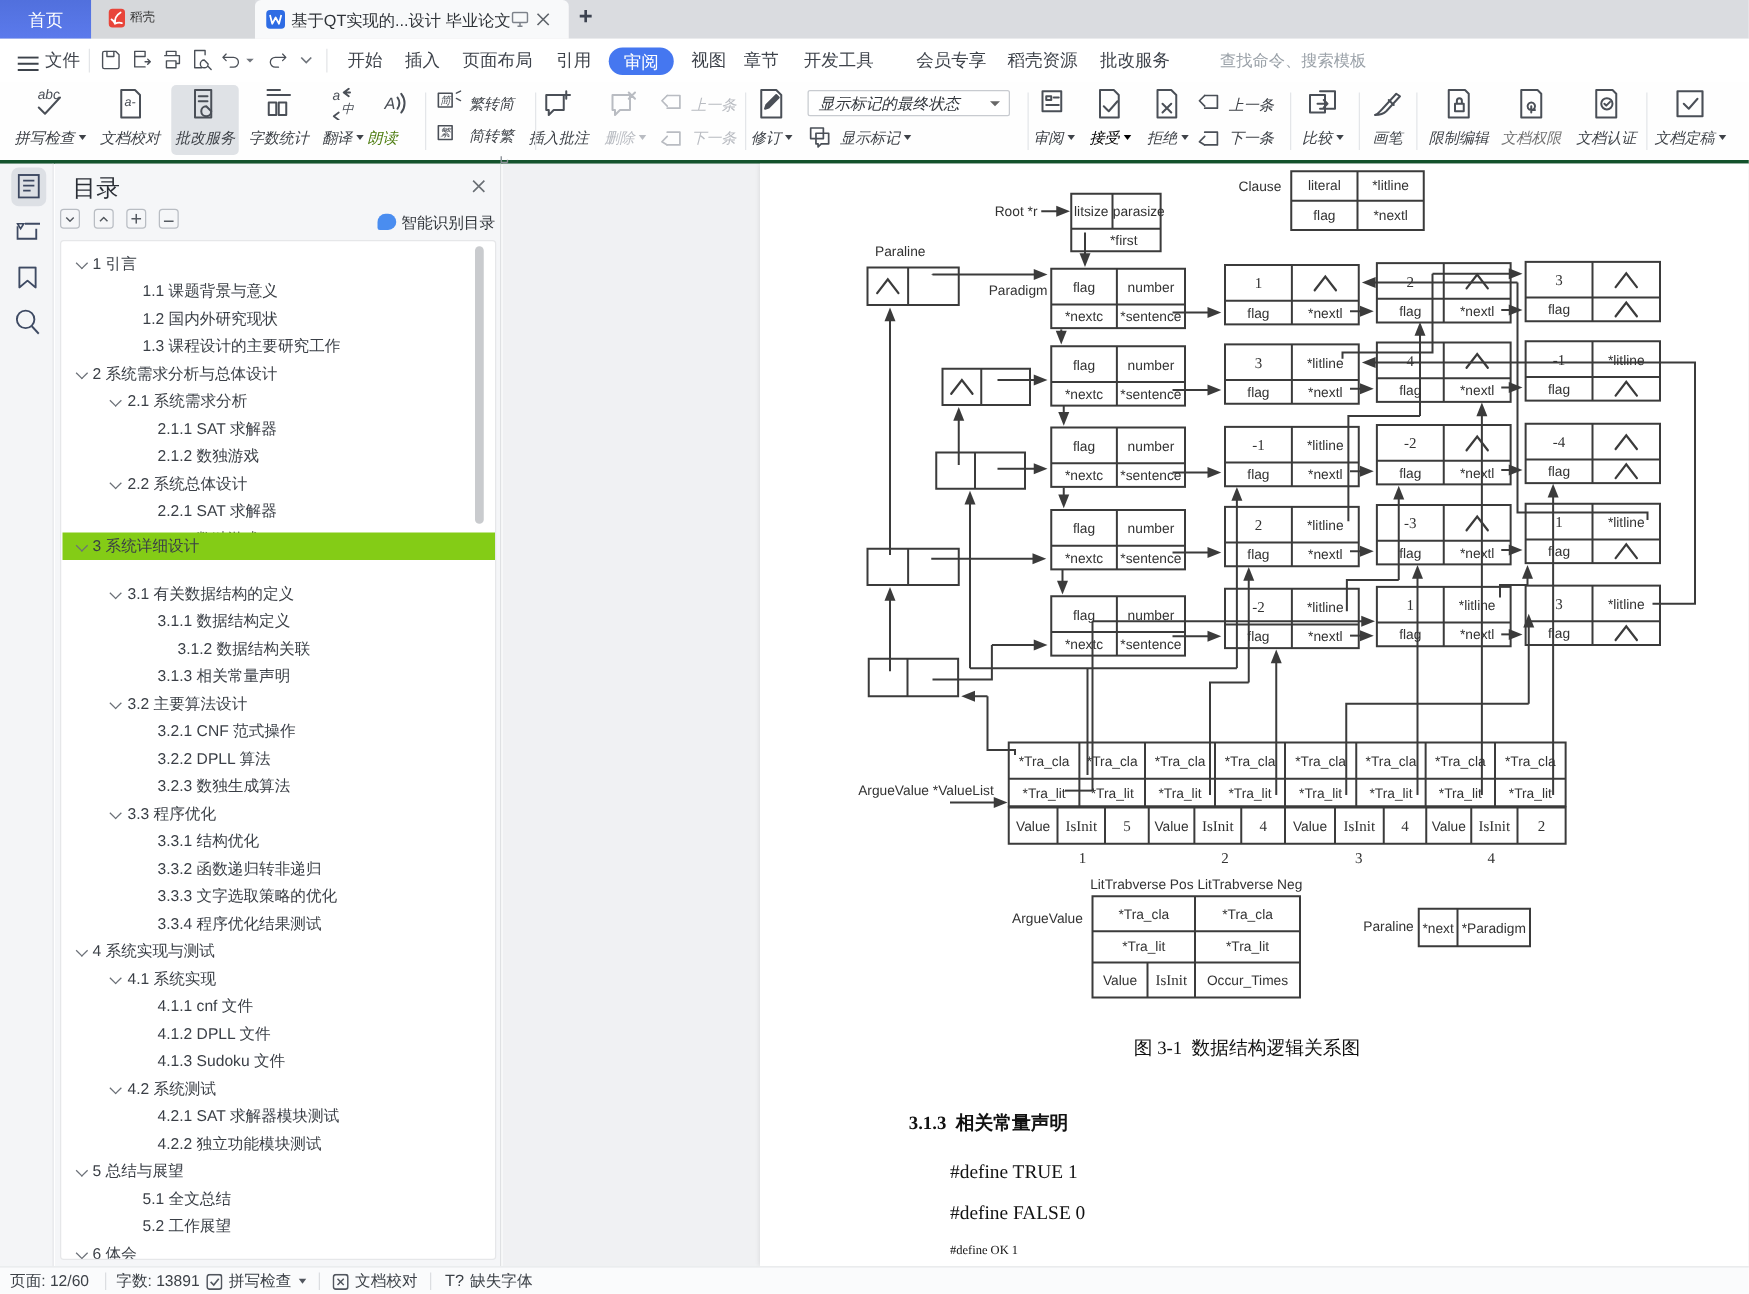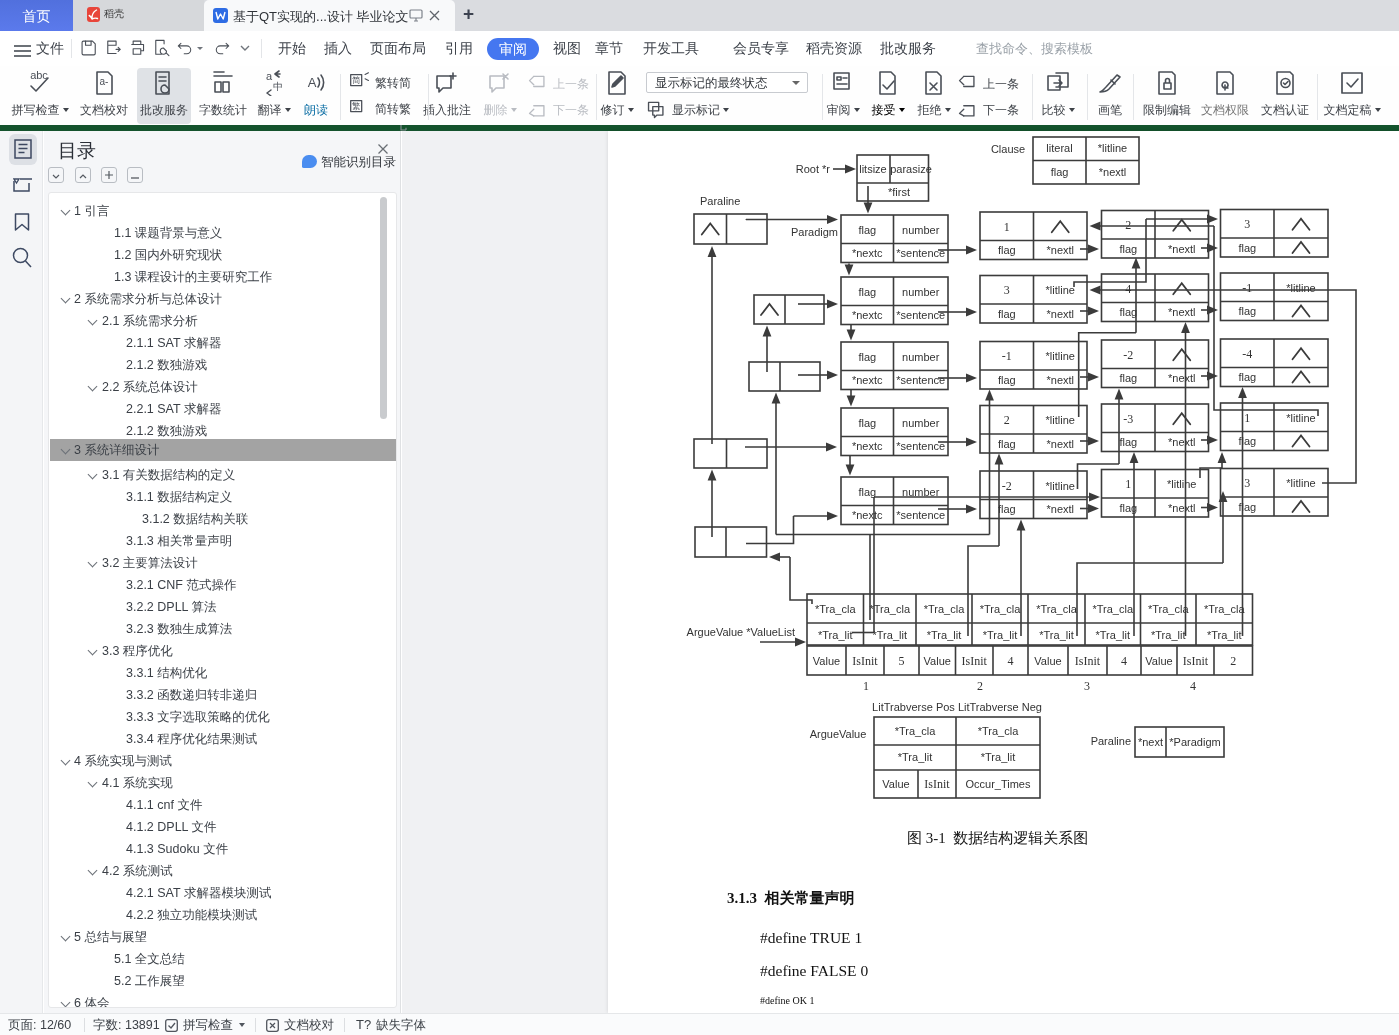--- a/index.html
+++ b/index.html
@@ -12,37 +12,37 @@
 #doctab { position:absolute; left:204px; top:0; width:251px; height:31px; background:#f8f9fa; border-radius:5px 5px 0 0; }
 #wicon { position:absolute; left:9px; top:8px; width:15px; height:15px; background:#2e6ce4; border-radius:3px; }
 #doctab .t { position:absolute; left:29px; top:8px; font-size:13px; color:#2f3338; white-space:nowrap; }
 #plus { position:absolute; left:463px; top:3px; font-size:19px; color:#3c4250; font-weight:bold; }
 
 #menubar { position:absolute; left:0; top:31px; width:1399px; height:35px; background:#ffffff; }
 .mitem { position:absolute; top:9px; font-size:14px; color:#3e434b; }
 #rev { position:absolute; left:487px; top:7px; width:52px; height:22px; background:#4577f0; border-radius:11px; color:#fff; font-size:14px; text-align:center; line-height:22px; }
 .msep { position:absolute; top:8px; width:1px; height:19px; background:#e3e5e8; }
 
-#ribbon { position:absolute; left:0; top:66px; width:1399px; height:65px; background:#fefefe; border-bottom:6px solid #14532d; }
+#ribbon { position:absolute; left:0; top:66px; width:1399px; height:65px; background:#fefefe; border-bottom:3px solid #14532d;font-style:italic; }
 .ic { position:absolute; }
 .rlab { position:absolute; top:36px; width:68px; text-align:center; font-size:12px; }
 .slab { position:absolute; font-size:12px; white-space:nowrap; }
 .vsep { position:absolute; top:8px; width:1px; height:46px; background:#e4e6e9; }
 .dd { display:inline-block; width:0; height:0; border-left:3.5px solid transparent; border-right:3.5px solid transparent; border-top:4px solid currentColor; margin-left:3px; vertical-align:2px; }
 #combo { position:absolute; left:646px; top:6px; width:162px; height:21px; border:1px solid #c8cbd0; border-radius:2px; background:#fff; font-size:12.5px; color:#33373d; line-height:20px; padding-left:8px; }
 #combo .ca { position:absolute; right:7px; top:8px; width:0; height:0; border-left:4px solid transparent; border-right:4px solid transparent; border-top:4.5px solid #666; }
 
 #sidebar { position:absolute; left:0; top:131px; width:43px; height:882px; background:#f4f5f7; border-right:1px solid #e6e8ea; }
 #sidebar .act { position:absolute; left:9px; top:3px; width:28px; height:31px; background:#dde0e5; border-radius:6px; }
 
 #toc { position:absolute; left:44px; top:131px; width:357px; height:882px; background:#f5f6f8; border-right:1px solid #dfe1e3; }
 #toc h1 { position:absolute; left:14px; top:7px; font-size:19px; color:#2a2e36; font-weight:normal; }
 #tocx { position:absolute; left:339px; top:10px; font-size:15px; color:#6a6f75; }
 .tbtn { position:absolute; top:36px; width:16px; height:16px; border:1px solid #b9bdc3; border-radius:3px; color:#555a61; font-size:11px; text-align:center; line-height:14px; }
-#smart { position:absolute; left:258px; top:23px; font-size:12.5px; color:#33373d; white-space:nowrap; }
+#smart { position:absolute; left:258px; top:39px; font-size:12.5px; color:#33373d; white-space:nowrap; }
 #smart .bubble { display:inline-block; width:15px; height:13px; background:#4a8df0; border-radius:7px 7px 7px 2px; margin-right:4px; vertical-align:-2px; }
 #card { position:absolute; left:4px; top:61px; width:349px; height:816px; background:#fff; border:1px solid #e6e7e9; border-radius:3px; overflow:hidden; }
 .trow { position:absolute; left:1px; width:347px; height:22px; }
 .ttxt { position:absolute; top:3px; font-size:12.5px; color:#3a3f46; white-space:nowrap; }
 .trow .ttxt { left:0; }
 .chev { position:absolute; top:7px; width:7px; height:7px; border-left:1.4px solid #6b7077; border-bottom:1.4px solid #6b7077; transform:rotate(-45deg); }
 #scrollbar { position:absolute; left:336px; top:66px; width:7px; height:222px; background:#c9cbce; border-radius:4px; }
 
 #docarea { position:absolute; left:402px; top:131px; width:997px; height:882px; background:#f0f1f3; }
 #page { position:absolute; left:206px; top:0; width:791px; height:882px; background:#fff; box-shadow:0 0 4px rgba(0,0,0,0.12); }
@@ -154,21 +154,21 @@
       <text x="8" y="10" font-size="11" text-anchor="middle" fill="#4a4f57" font-family="Liberation Sans">a</text>
       <text x="17" y="20" font-size="10" text-anchor="middle" fill="#4a4f57" font-family="Liberation Sans">中</text>
       <path d="M14 4 l4 -3 M14 4 l4 3 M14 4 h5" fill="none" stroke="#4a4f57" stroke-width="1.6" stroke-linecap="round" stroke-linejoin="round"></path>
       <path d="M10 20 l-4 3 M6 23 l4 3" fill="none" stroke="#4a4f57" stroke-width="1.4" stroke-linecap="round" stroke-linejoin="round"></path>
     </svg>
 <div class="rlab" style="left:240px;color:#3e4248">翻译<span class="dd"></span></div>
 <svg class="ic" style="left:303px;top:4px" width="26" height="26" viewBox="0 0 26 26">
       <text x="9" y="17" font-size="13" text-anchor="middle" fill="#4a4f57" font-family="Liberation Sans">A</text>
       <path d="M15 8 a8 8 0 0 1 0 9 M18 5 a12 12 0 0 1 0 15" fill="none" stroke="#4a4f57" stroke-width="1.6" stroke-linecap="round" stroke-linejoin="round"></path>
     </svg>
-<div class="rlab" style="left:282px;color:#0369a1">朗读</div>
+<div class="rlab" style="left:272px;color:#4d7c0f">朗读</div>
 <svg class="ic" style="left:434px;top:4px" width="26" height="26" viewBox="0 0 26 26">
       <path d="M3 6 h14 v12 h-8 l-4 4 v-4 h-2 z" fill="none" stroke="#4a4f57" stroke-width="1.6" stroke-linecap="round" stroke-linejoin="round"></path>
       <path d="M19 3 v6 M16 6 h6" fill="none" stroke="#4a4f57" stroke-width="1.6" stroke-linecap="round" stroke-linejoin="round"></path>
     </svg>
 <div class="rlab" style="left:413px;color:#3e4248">插入批注</div>
 <svg class="ic" style="left:487px;top:4px" width="26" height="26" viewBox="0 0 26 26">
       <path d="M3 6 h14 v12 h-8 l-4 4 v-4 h-2 z" fill="none" stroke="#b9bcc2" stroke-width="1.6" stroke-linecap="round" stroke-linejoin="round"></path>
       <path d="M16 4 l5 5 M21 4 l-5 5" fill="none" stroke="#b9bcc2" stroke-width="1.6" stroke-linecap="round" stroke-linejoin="round"></path>
     </svg>
 <div class="rlab" style="left:466px;color:#b9bcc2">删除<span class="dd"></span></div>
@@ -341,21 +341,21 @@
 <div class="trow" style="top:183px">
         <span class="chev" style="left:39px"></span>
         <span style="left:52px" class="ttxt">2.2 系统总体设计</span>
       </div>
 <div class="trow" style="top:205px">
         <span style="left:76px" class="ttxt">2.2.1 SAT 求解器</span>
       </div>
 <div class="trow" style="top:227px">
         <span style="left:76px" class="ttxt">2.1.2 数独游戏</span>
       </div>
-<div class="trow" style="background:#a3a3a3;top:246px">
+<div class="trow" style="background:#84cc16;top:233px">
         <span class="chev" style="left:12px"></span>
         <span style="left:24px" class="ttxt">3 系统详细设计</span>
       </div>
 <div class="trow" style="top:271px">
         <span class="chev" style="left:39px"></span>
         <span style="left:52px" class="ttxt">3.1 有关数据结构的定义</span>
       </div>
 <div class="trow" style="top:293px">
         <span style="left:76px" class="ttxt">3.1.1 数据结构定义</span>
       </div>

